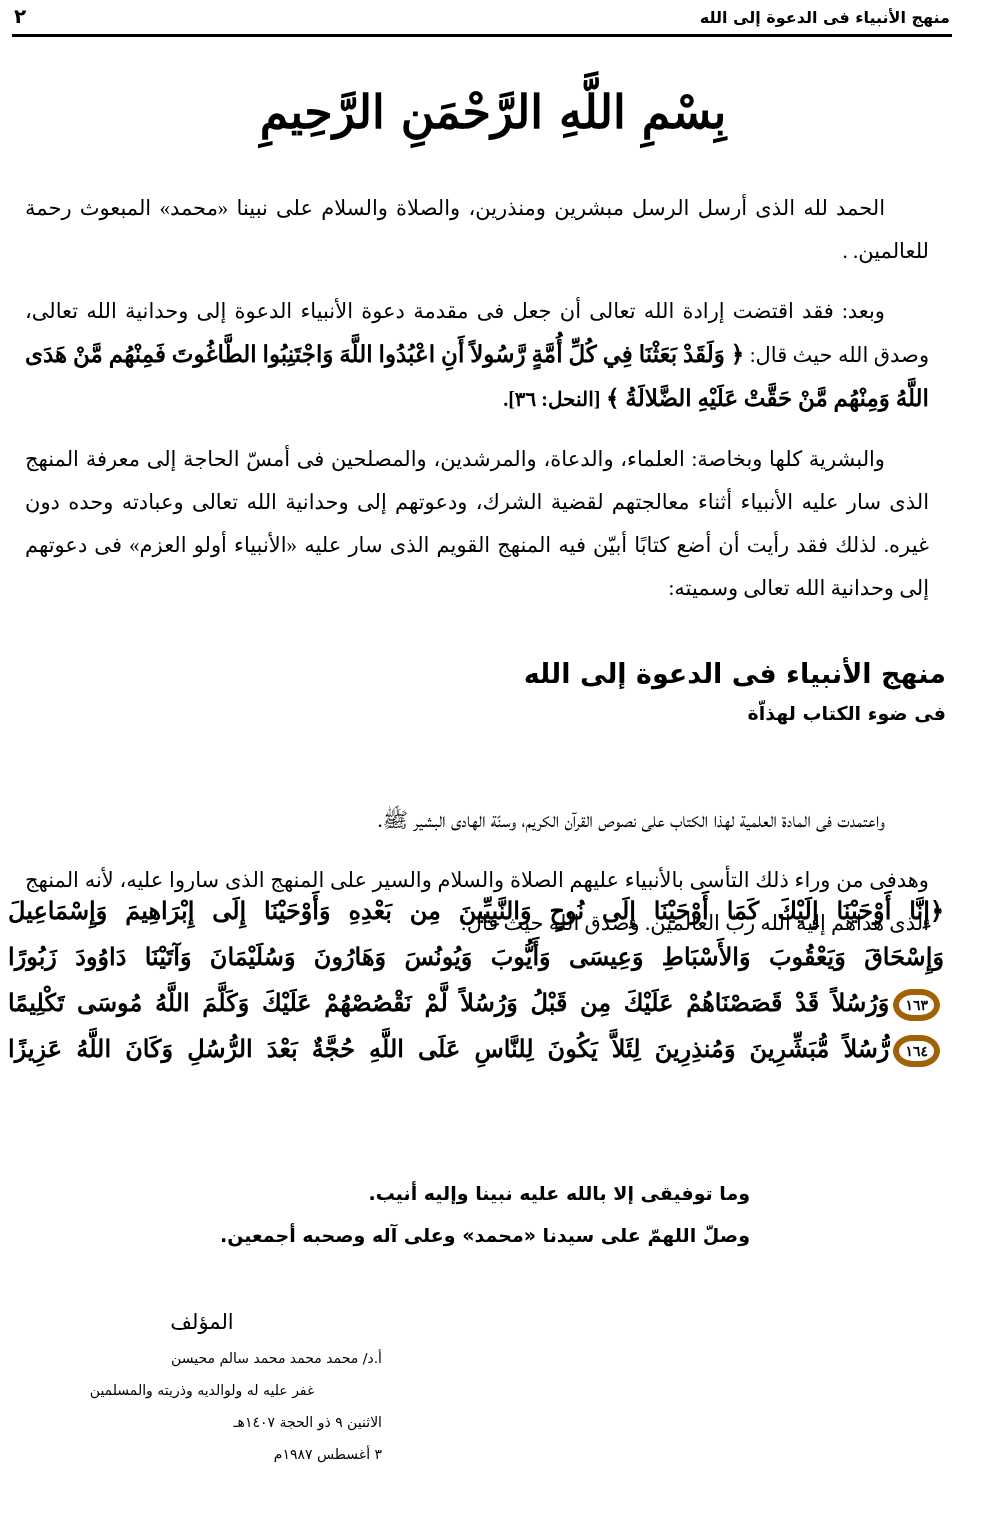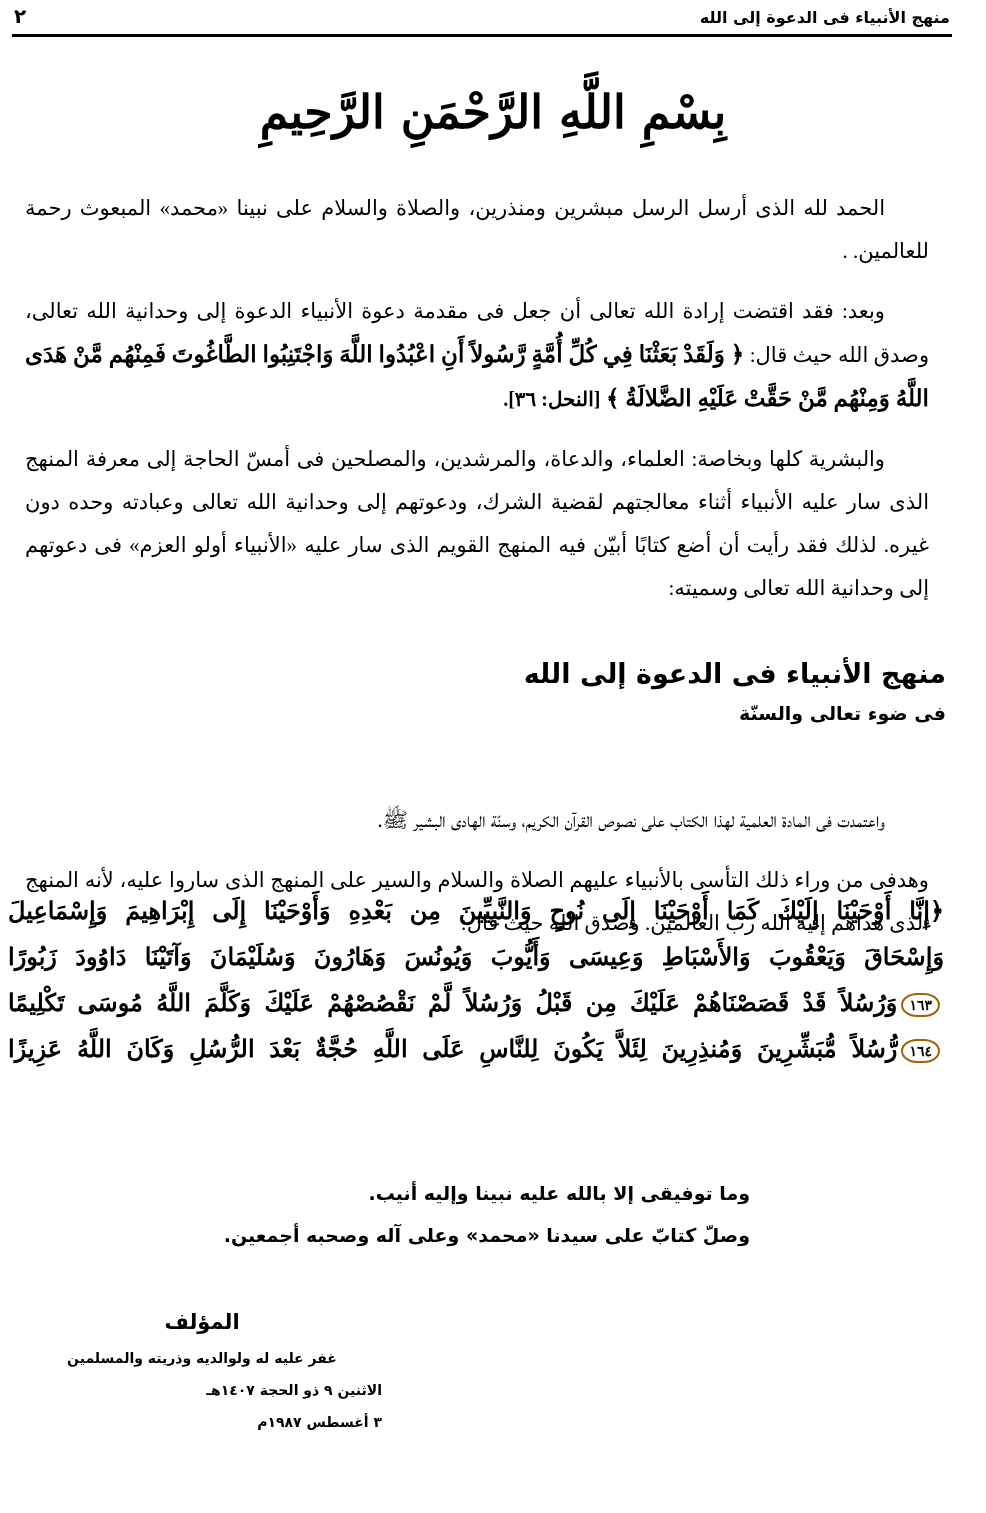--- a/index.html
+++ b/index.html
@@ -98,21 +98,21 @@
       font-weight: bold;
       font-size: 24px;
       line-height: 46px;
       text-align: justify;
       text-align-last: justify;
       margin: 0;
     }
     .verse-block.last { text-align-last: right; }
     .ayah-marker {
       display: inline-block;
-      border: 2px solid #a16207;
+      border: 6px solid #a16207;
       border-radius: 50% / 60%;
       padding: 0 6px;
       font-size: 14px;
       line-height: 20px;
       vertical-align: middle;
       font-weight: bold;
       margin: 0 4px;
     }
     .closing {
       position: absolute;
@@ -122,21 +122,21 @@
       font-weight: bold;
       line-height: 42px;
       white-space: nowrap;
     }
     .signature {
       position: absolute;
       left: 22px;
       width: 360px;
       top: 1302px;
       font-family: "DejaVu Sans", sans-serif;
-      font-weight: bold;
+      font-weight: normal;
       text-align: right;
     }
     .sig-title {
       text-align: center;
       font-size: 21px;
       line-height: 40px;
       margin: 0 0 0 0;
     }
     .sig-line {
       font-size: 14px;
@@ -164,21 +164,21 @@
       <span>وَلَقَدْ بَعَثْنَا فِي كُلِّ أُمَّةٍ رَّسُولاً أَنِ اعْبُدُوا اللَّهَ وَاجْتَنِبُوا الطَّاغُوتَ فَمِنْهُم مَّنْ هَدَى اللَّهُ وَمِنْهُم مَّنْ حَقَّتْ عَلَيْهِ الضَّلالَةُ</span>
       <span class="ornate-bracket">﴾</span>
     </span>
     <span class="ref">[النحل: ٣٦].</span>
   </p>
   <p class="para">والبشرية كلها وبخاصة: العلماء، والدعاة، والمرشدين، والمصلحين فى أمسّ الحاجة إلى معرفة المنهج الذى سار عليه الأنبياء أثناء معالجتهم لقضية الشرك، ودعوتهم إلى وحدانية الله تعالى وعبادته وحده دون غيره. لذلك فقد رأيت أن أضع كتابًا أبيّن فيه المنهج القويم الذى سار عليه «الأنبياء أولو العزم» فى دعوتهم إلى وحدانية الله تعالى وسميته:</p>
 </div>
 
 <div class="body-text" style="top:652px;">
   <p class="title-main">منهج الأنبياء فى الدعوة إلى الله</p>
-  <p class="title-sub">فى ضوء تعالى والسنّة</p>
+  <p class="title-sub">فى ضوء الكتاب لهذاّة</p>
 </div>
 
 <div class="body-text" style="top:782px;">
   <p class="para">واعتمدت فى المادة العلمية لهذا الكتاب على نصوص القرآن الكريم، وسنّة الهادى البشير ﷺ.</p>
   <p class="para noindent">وهدفى من وراء ذلك التأسى بالأنبياء عليهم الصلاة والسلام والسير على المنهج الذى ساروا عليه، لأنه المنهج الذى هداهم إليه الله ربّ العالمين. وصدق الله حيث قال:</p>
 </div>
 
 <div class="body-text" style="top:888px; right:42px;">
   <p class="verse-block">
     <span class="ornate-bracket">﴿</span><span>إِنَّا أَوْحَيْنَا إِلَيْكَ كَمَا أَوْحَيْنَا إِلَى نُوحٍ وَالنَّبِيِّينَ مِن بَعْدِهِ وَأَوْحَيْنَا إِلَى إِبْرَاهِيمَ وَإِسْمَاعِيلَ</span>
@@ -186,20 +186,21 @@
   <p class="verse-block">وَإِسْحَاقَ وَيَعْقُوبَ وَالأَسْبَاطِ وَعِيسَى وَأَيُّوبَ وَيُونُسَ وَهَارُونَ وَسُلَيْمَانَ وَآتَيْنَا دَاوُودَ زَبُورًا</p>
   <p class="verse-block">
     <span class="ayah-marker">١٦٣</span><span>وَرُسُلاً قَدْ قَصَصْنَاهُمْ عَلَيْكَ مِن قَبْلُ وَرُسُلاً لَّمْ نَقْصُصْهُمْ عَلَيْكَ وَكَلَّمَ اللَّهُ مُوسَى تَكْلِيمًا</span>
   </p>
   <p class="verse-block">
     <span class="ayah-marker">١٦٤</span><span>رُّسُلاً مُّبَشِّرِينَ وَمُنذِرِينَ لِئَلاَّ يَكُونَ لِلنَّاسِ عَلَى اللَّهِ حُجَّةٌ بَعْدَ الرُّسُلِ وَكَانَ اللَّهُ عَزِيزًا</span>
   </p>
 </div>
 
 <div class="closing" style="top:1172px;">وما توفيقى إلا بالله عليه نبينا وإليه أنيب.</div>
-<div class="closing" style="top:1214px;">وصلّ كتابّ على سيدنا «محمد» وعلى آله وصحبه أجمعين.</div>
+<div class="closing" style="top:1214px;">وصلّ اللهمّ على سيدنا «محمد» وعلى آله وصحبه أجمعين.</div>
 
 <div class="signature">
   <p class="sig-title">المؤلف</p>
+  <p class="sig-line">أ.د/ محمد محمد محمد سالم محيسن</p>
   <p class="sig-line center">غفر عليه له ولوالديه وذريته والمسلمين</p>
   <p class="sig-line">الاثنين ٩ ذو الحجة ١٤٠٧هـ</p>
   <p class="sig-line">٣ أغسطس ١٩٨٧م</p>
 </div>
 
 </body></html>

